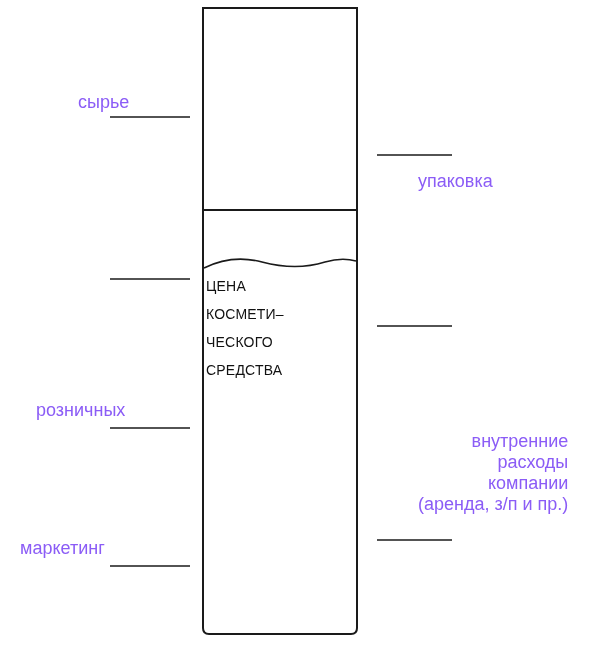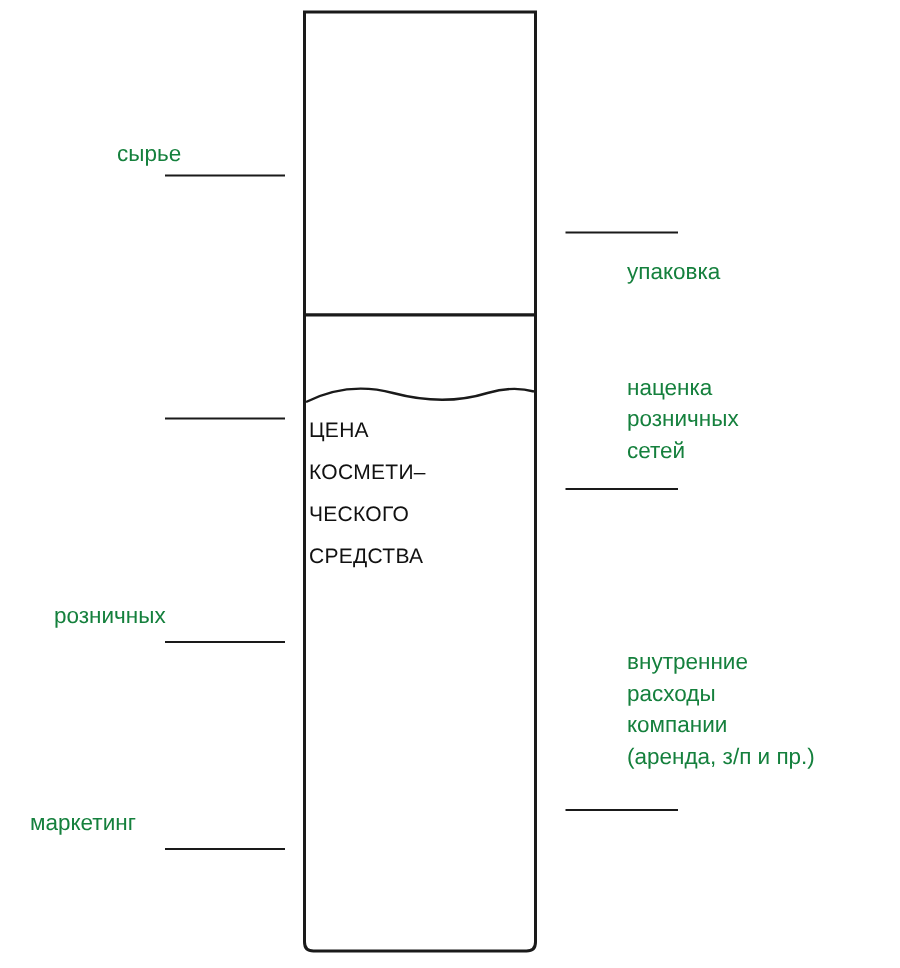--- a/index.html
+++ b/index.html
@@ -18,23 +18,23 @@
   }
   .bottle-svg {
     position: absolute;
     left: 0;
     top: 0;
     width: 600px;
     height: 645px;
   }
   .label {
     position: absolute;
-    font-size: 15px;
+    font-size: 18px;
     line-height: 21px;
-    color: #15803d;
+    color: #8b5cf6;
     white-space: pre-line;
   }
   .label.right {
     text-align: left;
   }
   .label.left {
     text-align: left;
   }
   .center-text {
     position: absolute;
@@ -78,22 +78,19 @@
 
   <div class="label left" style="left:78px; top:92px;">сырье</div>
 
 
   <div class="label left" style="left:36px; top:400px;">розничных</div>
 
   <div class="label left" style="left:20px; top:538px;">маркетинг</div>
 
   <div class="label right" style="left:418px; top:131px;margin-top:40px;">упаковка</div>
 
-  <div class="label right" style="left:418px; top:248px;">наценка
-розничных
-сетей</div>
 
-  <div class="label right" style="left:418px; top:431px;">внутренние
+  <div class="label right" style="left:418px; top:431px;text-align:right;">внутренние
 расходы
 компании
 (аренда, з/п и пр.)</div>
 
 </div>
 
 </body></html>

